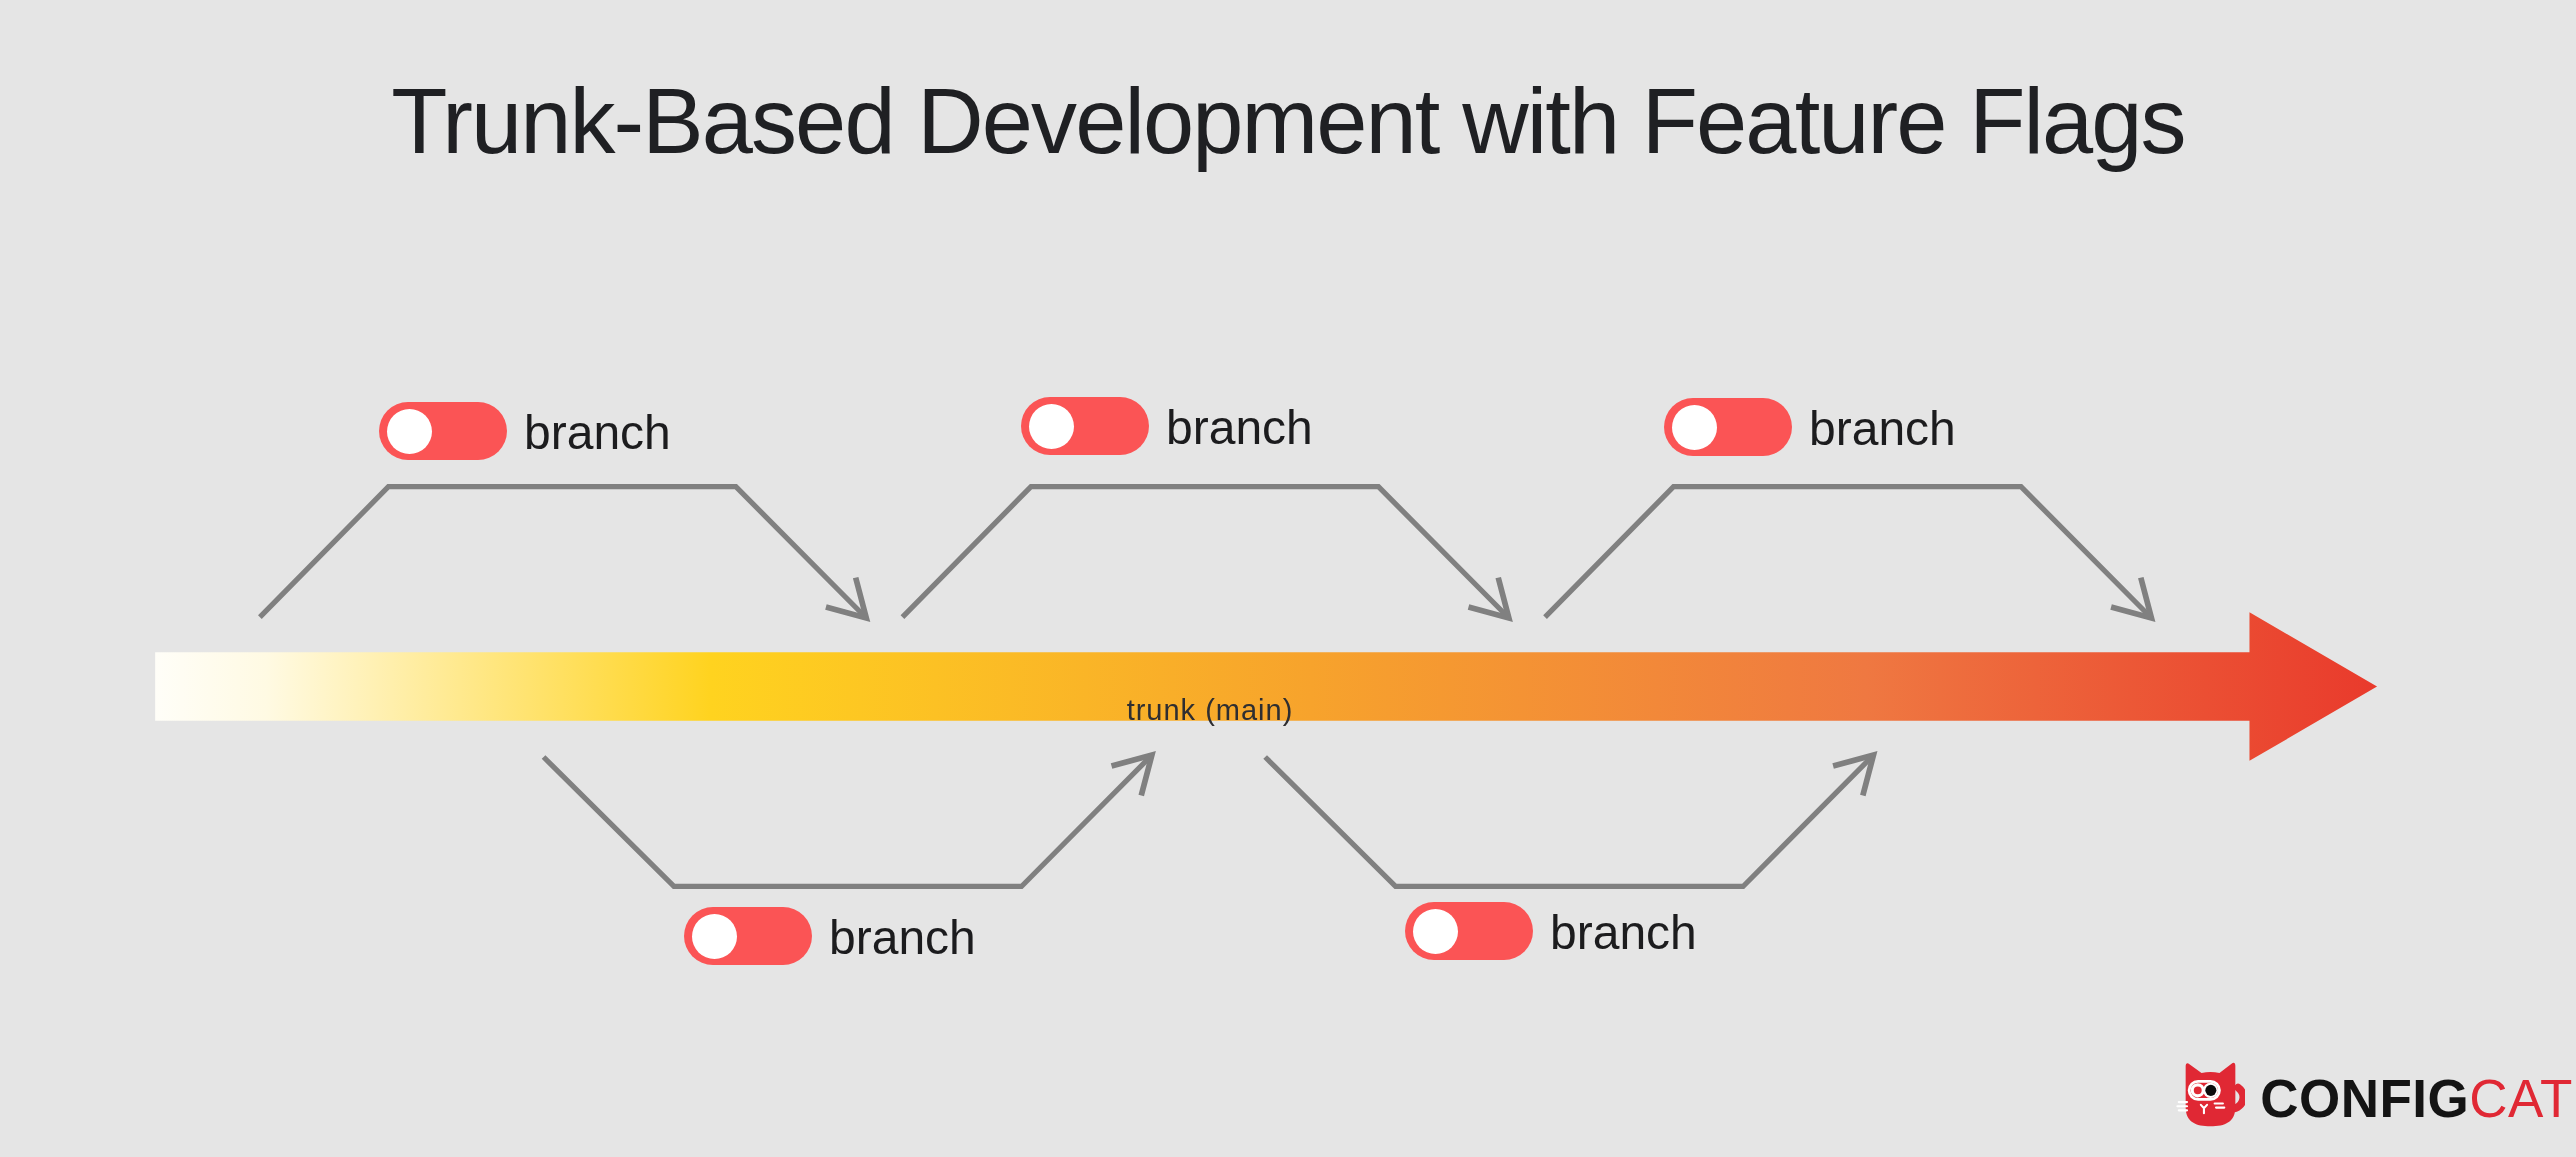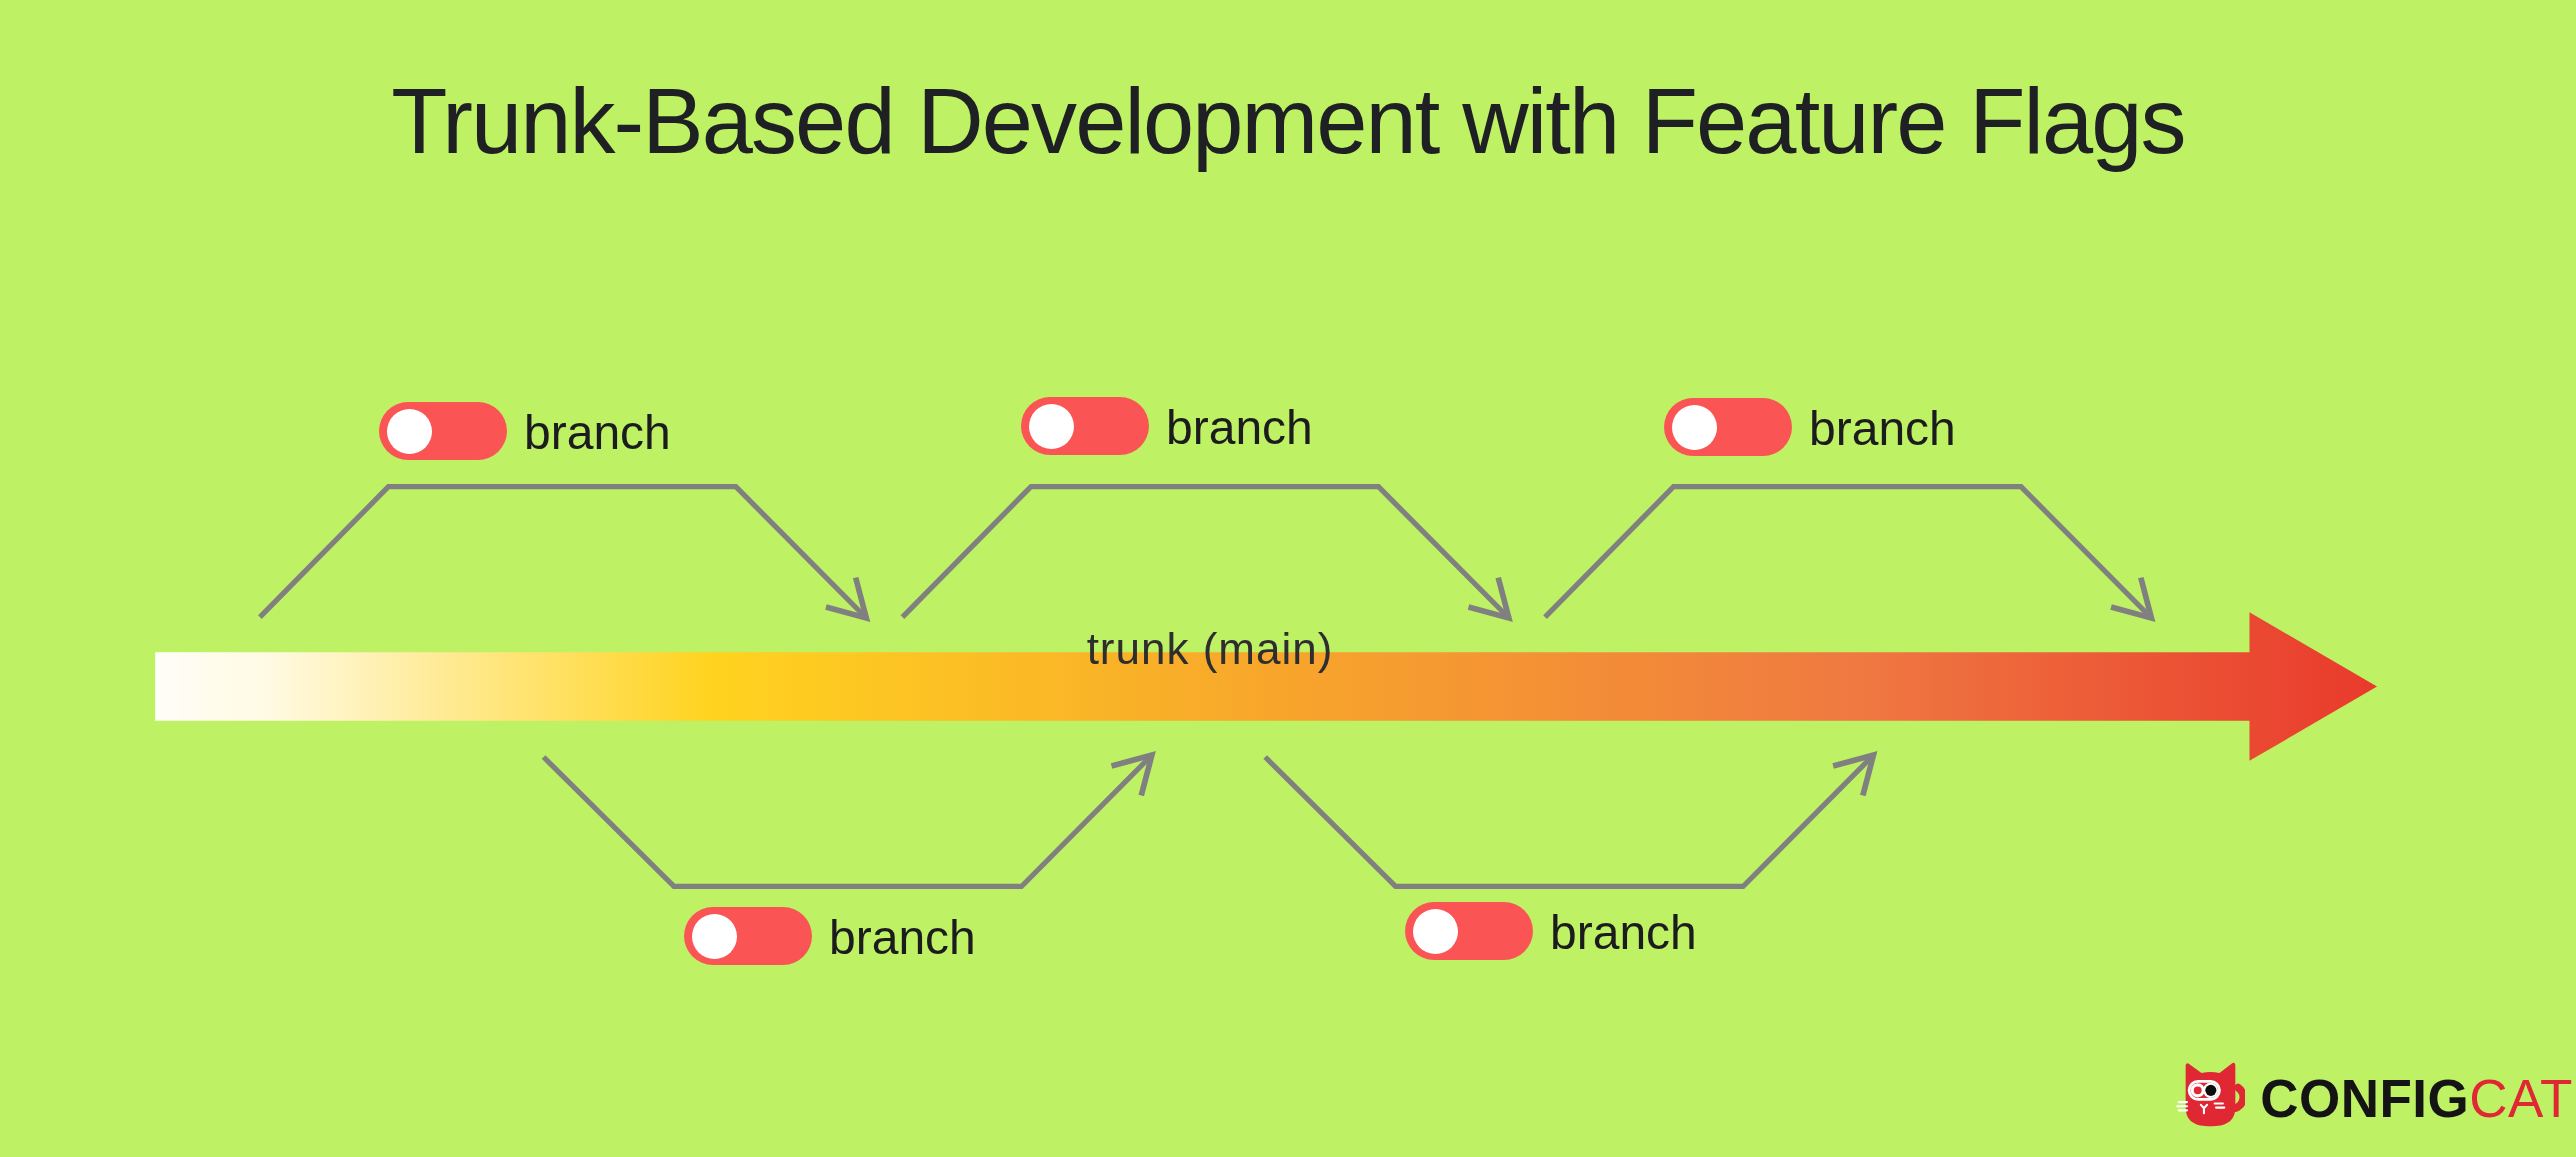--- a/index.html
+++ b/index.html
@@ -1,40 +1,40 @@
 <!DOCTYPE html>
 <html style="font-size:15.2px"><head>
 <meta charset="utf-8">
 <style>
   html,body{margin:0;padding:0;background:#ffffff;}
   .canvas{
     position:relative;
     width:2576px;height:1158px;
-    background:#bef264;
+    background:#e5e5e5;
     overflow:hidden;
     font-family:"Liberation Sans", sans-serif;
   }
   .page-title{
     position:absolute;
     top:69px;left:0;width:100%;
     margin:0;
     text-align:center;
     font-size:92px;
     font-weight:500;
     letter-spacing:-1.9px;
     color:#1f2023;
   }
   .art{
     position:absolute;top:0;left:0;
   }
   .trunk-label{
     position:absolute;
-    left:1210px;top:649px;
+    left:1210px;top:710px;
     transform:translate(-50%,-50%);
-    font-size:44px;
+    font-size:29px;
     letter-spacing:1px;
     color:#2e2e31;
     white-space:nowrap;
   }
   .toggle-group{
     position:absolute;
     display:flex;
     align-items:flex-end;
     gap:17px;
   }

